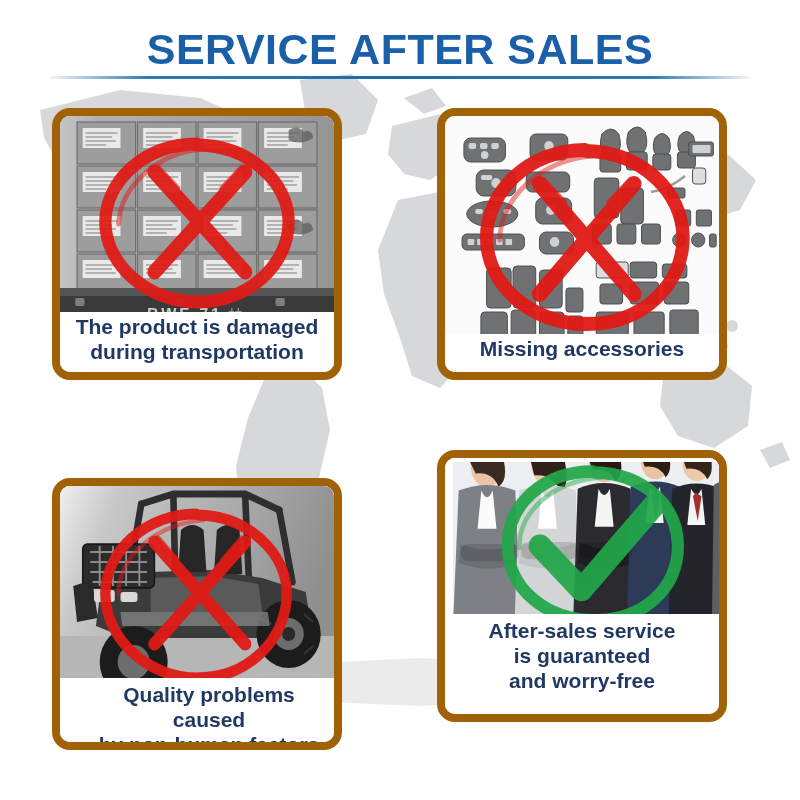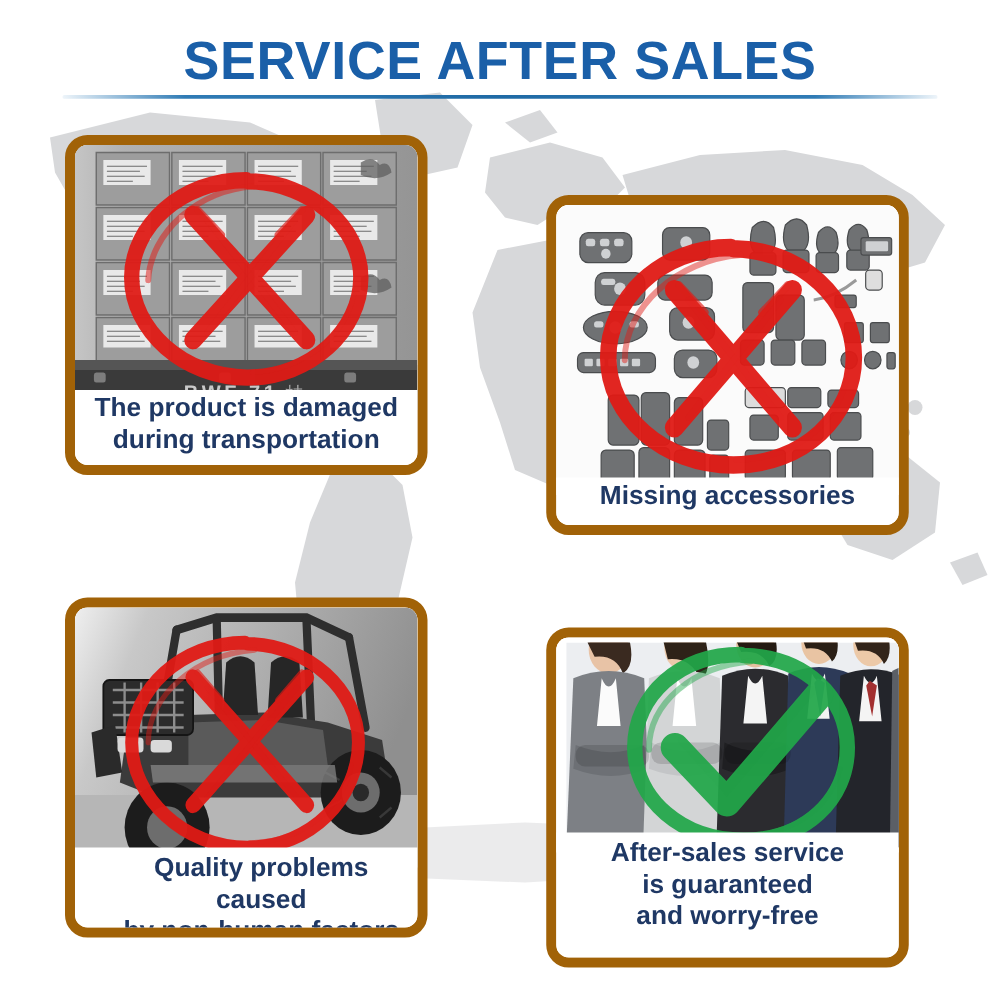--- a/index.html
+++ b/index.html
@@ -50,23 +50,23 @@
   
   .card {
     position:absolute;
     background:#ffffff;
     border:8px solid #a16207;
     border-radius:18px;
     overflow:hidden;
     z-index:2;
   }
   #card-damage      { left:52px;  top:108px; width:290px; height:272px; }
-  #card-missing     { left:437px; top:108px; width:290px; height:272px;margin-top:48px; }
+  #card-missing     { left:437px; top:108px; width:290px; height:272px; }
   #card-quality     { left:52px;  top:478px; width:290px; height:272px; }
-  #card-guarantee   { left:437px; top:502px; width:290px; height:272px; }
+  #card-guarantee   { left:437px; top:450px; width:290px; height:272px; }
 
   .card-media {
     position:absolute; left:0; top:0;
     width:100%;
     overflow:hidden;
     background:#ffffff;
   }
   .card-media svg { display:block; width:100%; height:100%; }
 
   .card-caption {

